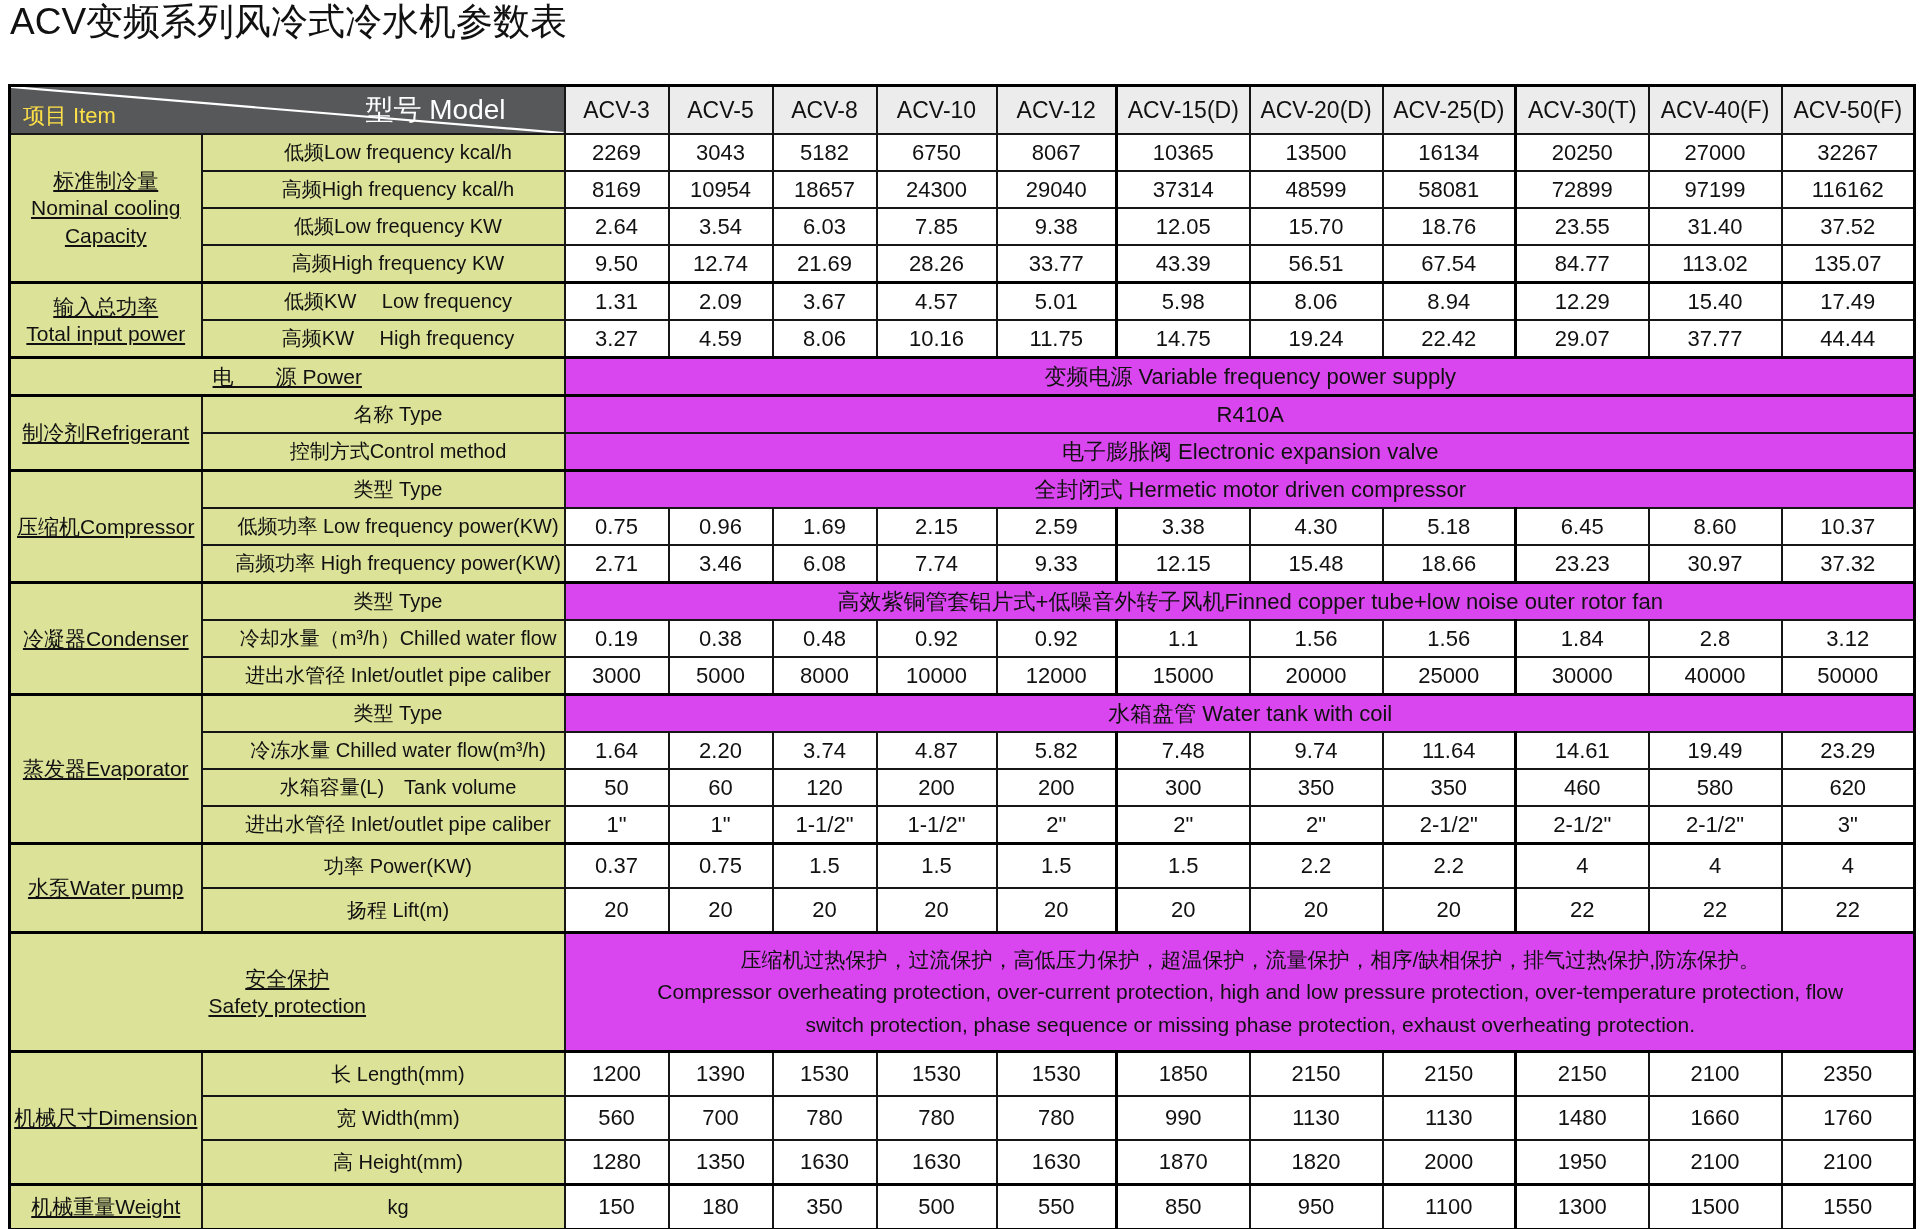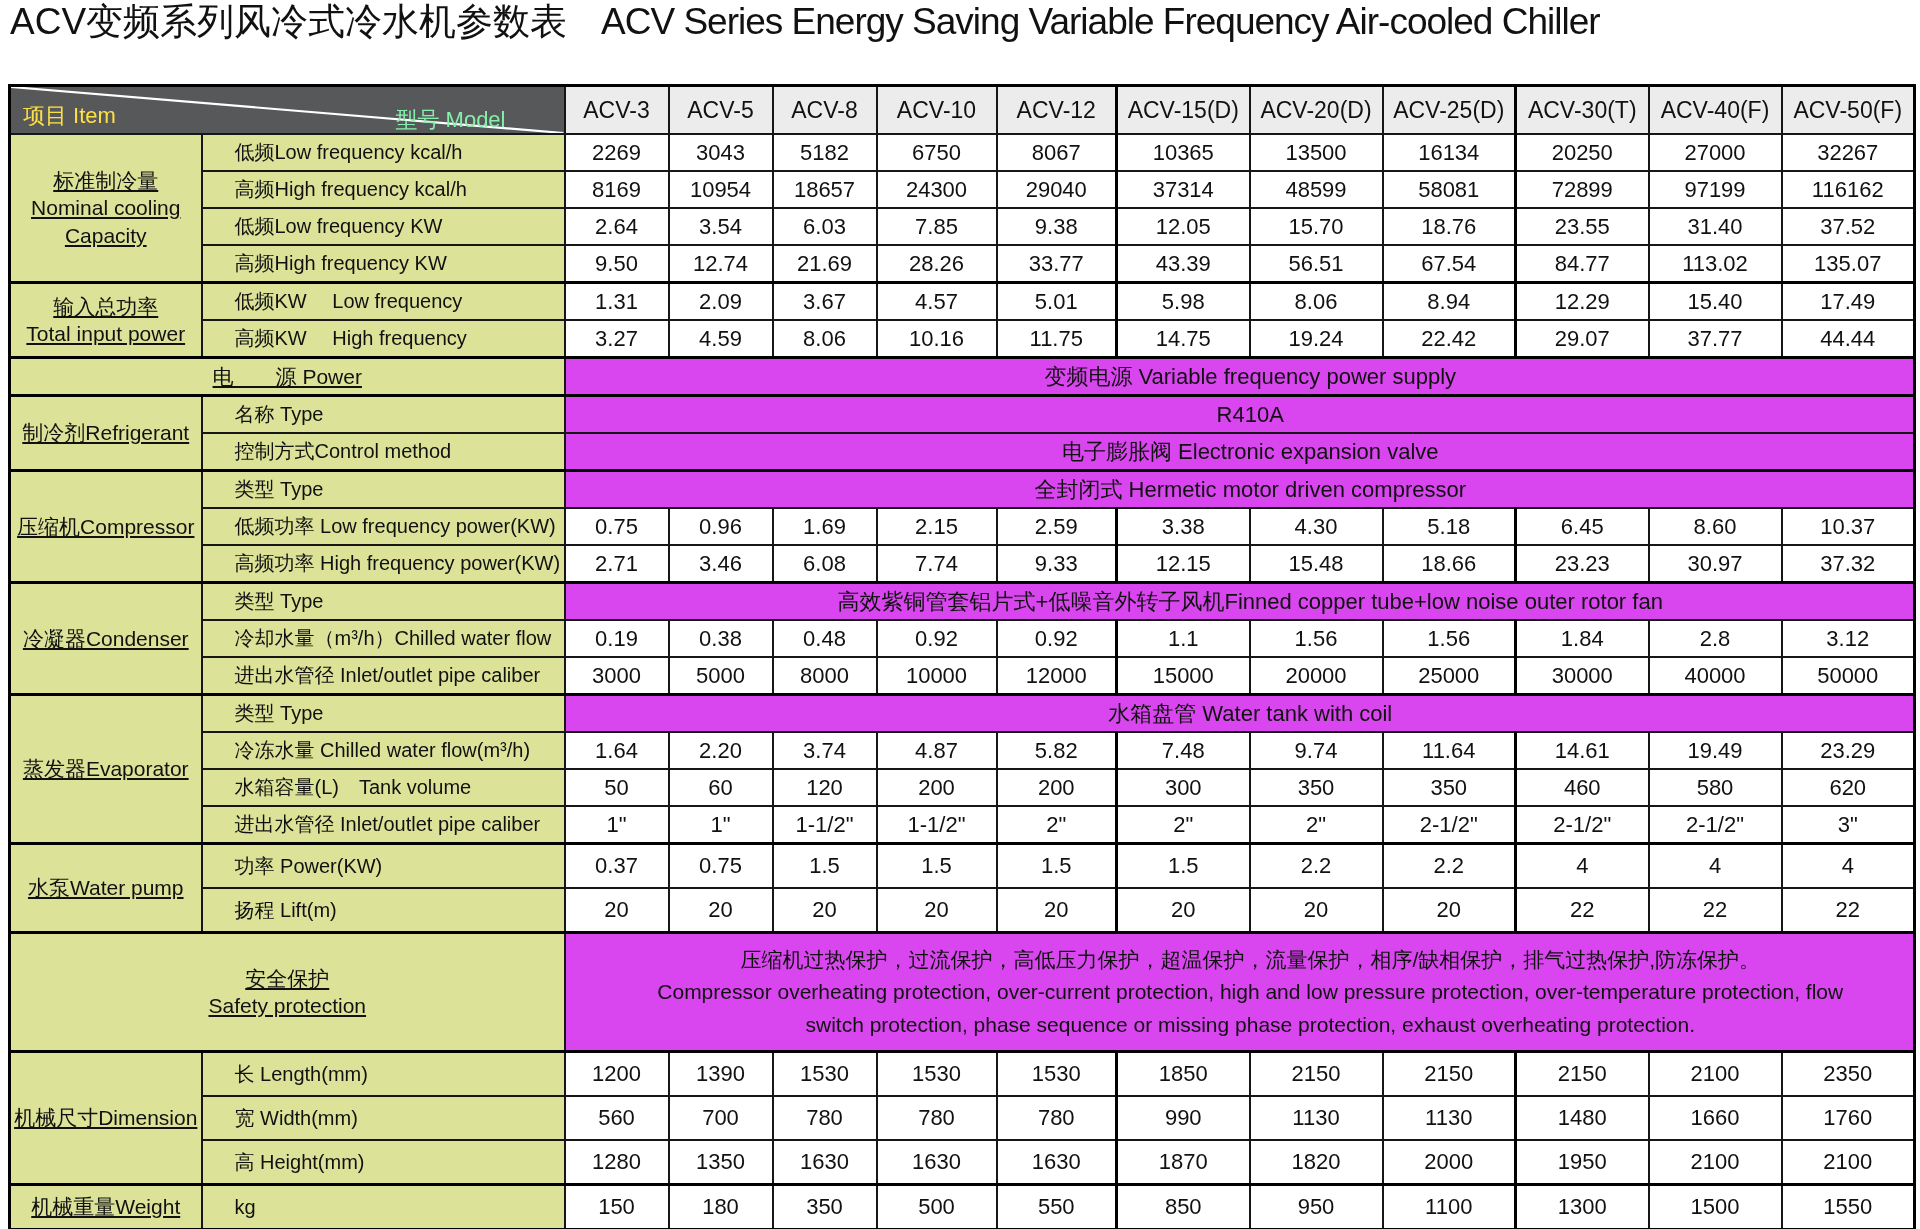--- a/index.html
+++ b/index.html
@@ -23,49 +23,48 @@
     width:1902px;margin:26px 0 0 8px;
     border:3px solid #000;
   }
   td,th{border:2px solid #161616;padding:0 2px;overflow:hidden;vertical-align:middle;}
   th.model{
     background:var(--model-bg,#ececec);
     font-size:23px;font-weight:normal;height:46px;text-align:center;margin-left:8px;
   }
   td.corner{background:var(--dark,#57585a);position:relative;padding:0;}
   td.corner svg{position:absolute;left:0;top:0;width:100%;height:100%;display:block;}
-  td.corner .model-lab{position:absolute;top:18px;right:58px;color:#86efac;font-size:22px;}
+  td.corner .model-lab{position:absolute;top:4px;right:58px;color:#ffffff;font-size:28px;}
   td.corner .item-lab{position:absolute;bottom:2px;left:12px;color:#fde047;font-size:22px;}
 
   td.group{
     background:var(--olive,#dce398);
     text-align:center;font-size:21px;line-height:1.3;text-decoration:underline;
   }
   td.sublabel{
     background:var(--olive,#dce398);
-    font-size:20px;line-height:1.15;padding-left:32px;
+    text-align:center;font-size:20px;line-height:1.15;padding-left:32px;
   }
   td.val{background:#fff;text-align:center;font-size:22px;}
   td.span-val{background:#d946ef;text-align:center;font-size:22px;padding-left:24px;}
   td.span-val .safety-zh{font-size:21px;line-height:1.6;}
   td.span-val .safety-en{font-size:21px;line-height:1.55;padding:0 36px;}
 
   tr.r-std  td{height:35px;}
   tr.r-bot  td{height:42px;}
   tr.r-safety td{height:116px;}
 
   .sec-top{border-top:3px solid #000 !important;}
   .vthick{border-left:3px solid #000 !important;}
 </style>
 </head>
 <body>
 
 <div class="title-bar">
   <span class="title-zh">ACV变频系列风冷式冷水机参数表</span>
-  <span class="title-en">ACV Series Energy Saving Variable Frequency Air-cooled Chiller</span>
 </div>
 
 <table class="spec">
   <colgroup>
     <col style="width:192px">
       <col style="width:363px">
     <col style="width:104px">
       <col style="width:104px">
       <col style="width:104px">
     <col style="width:120px">

